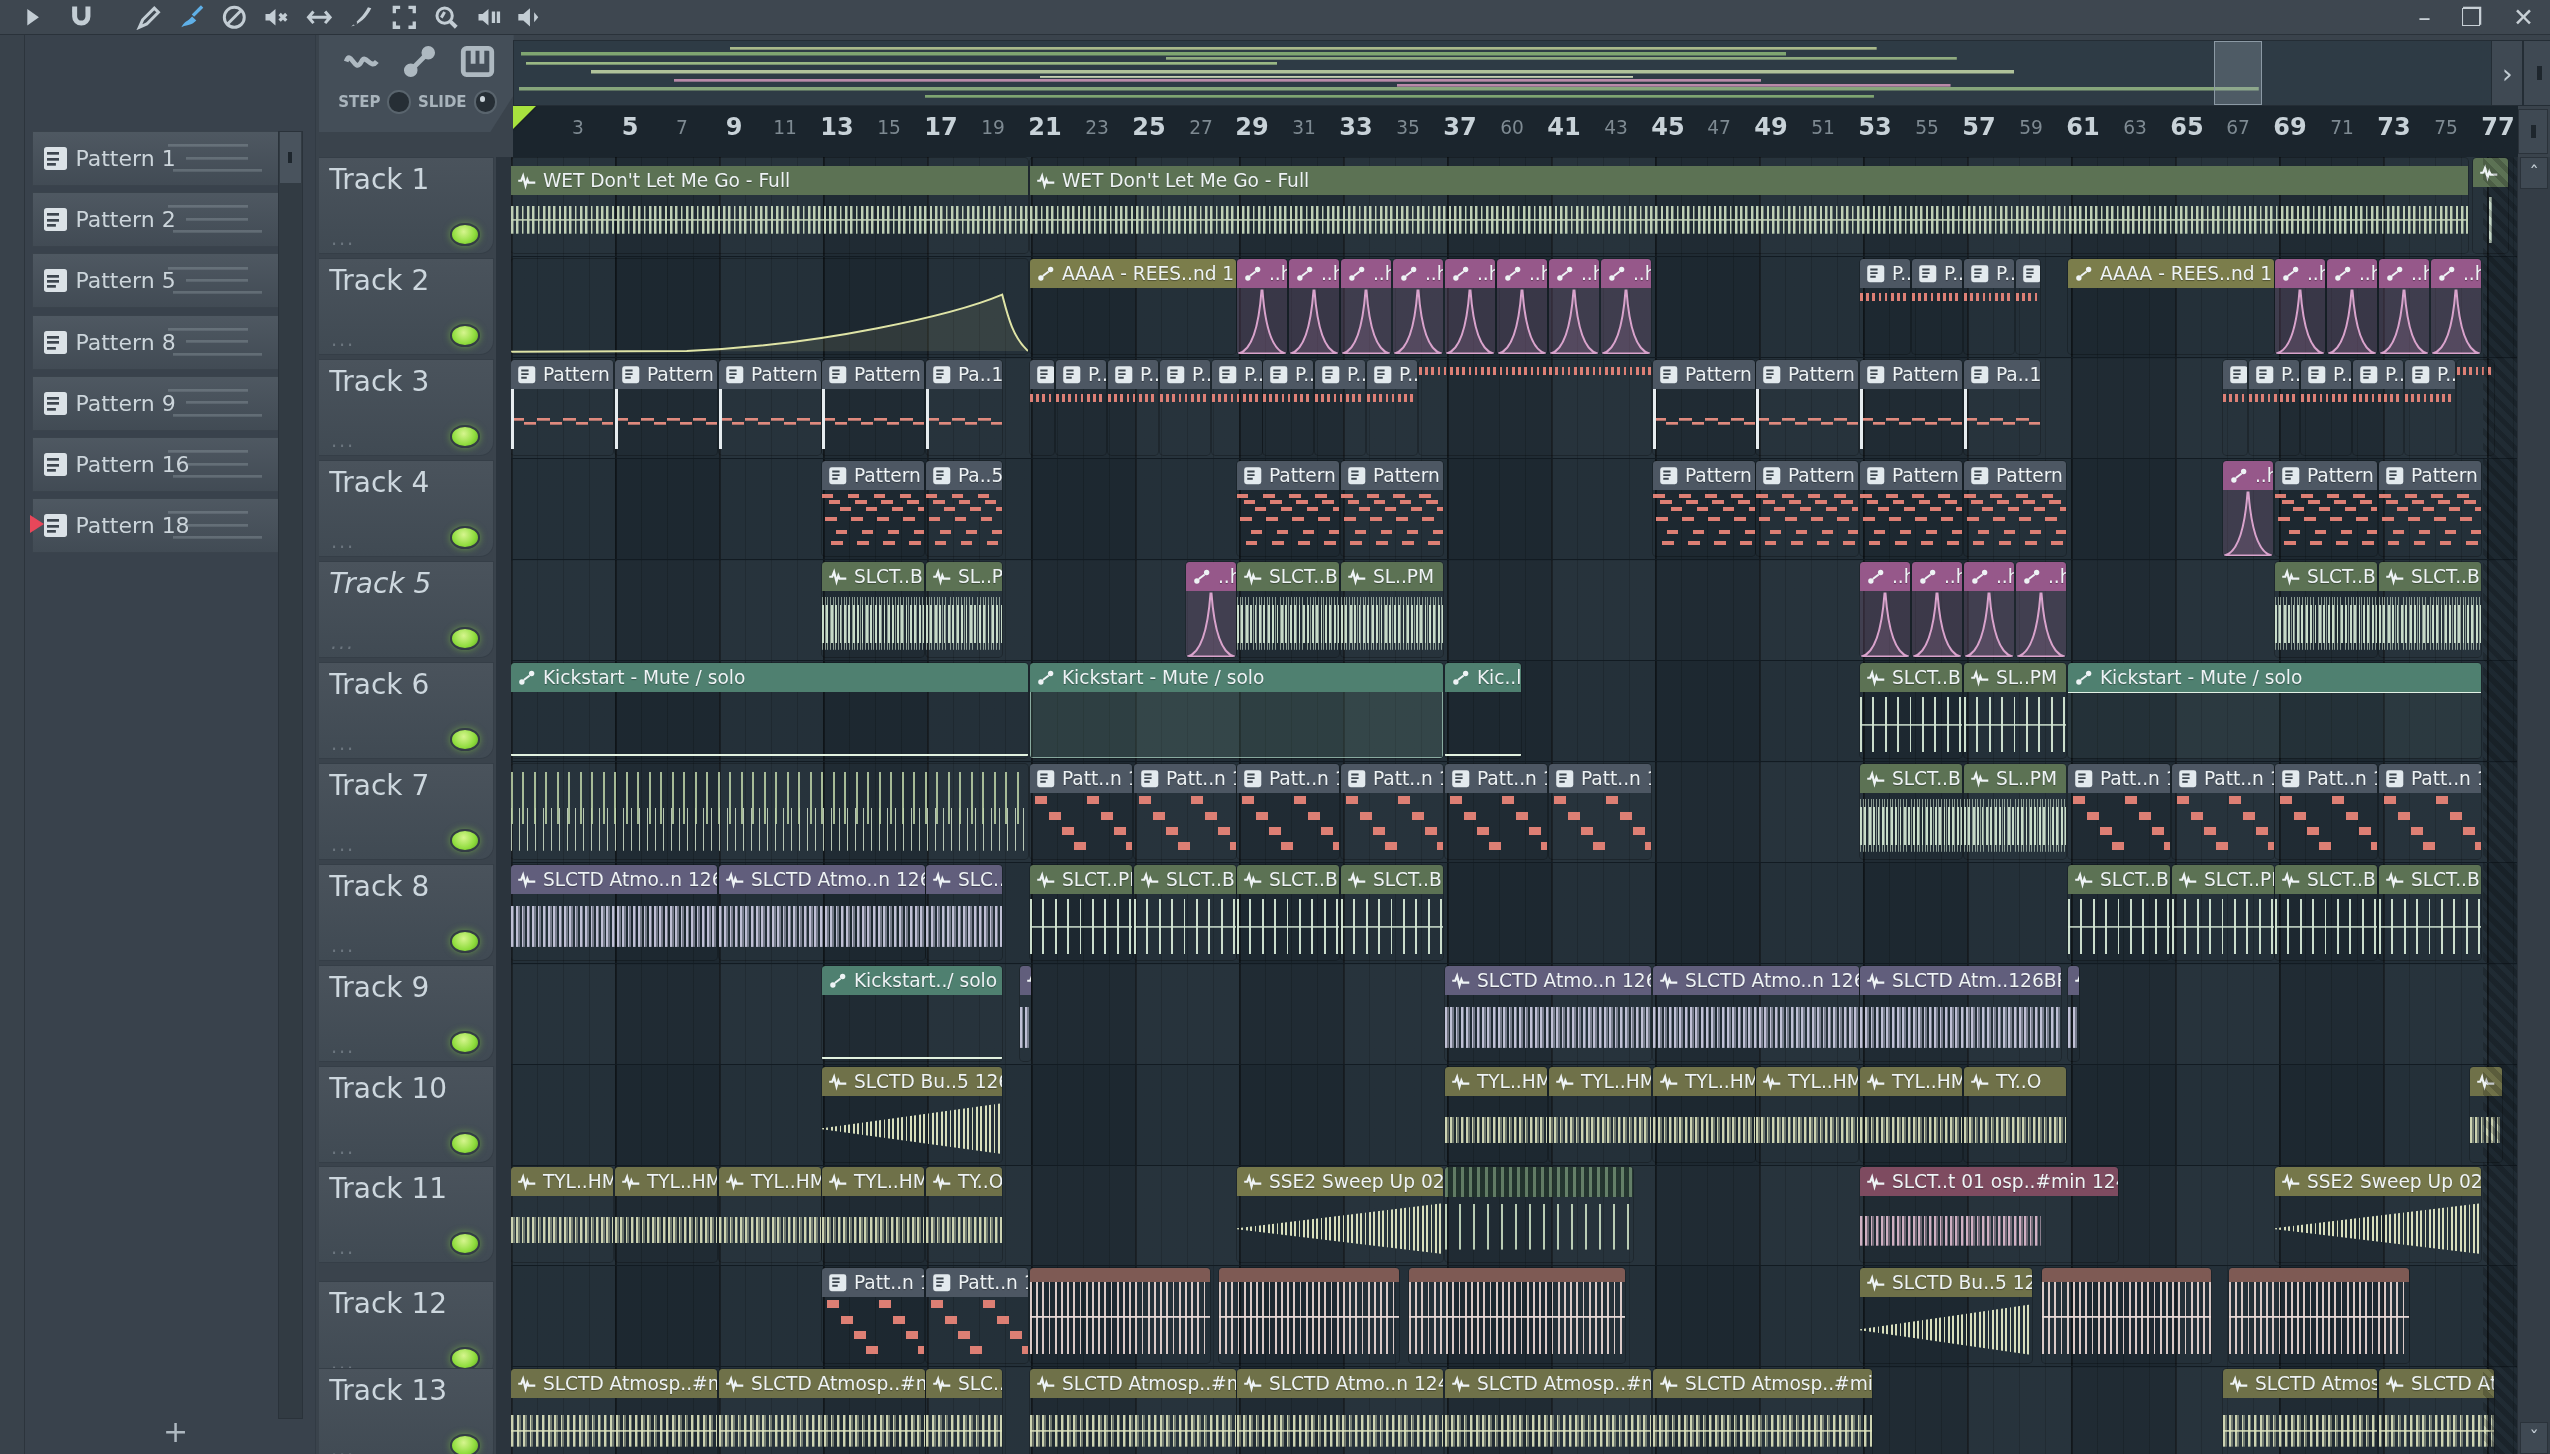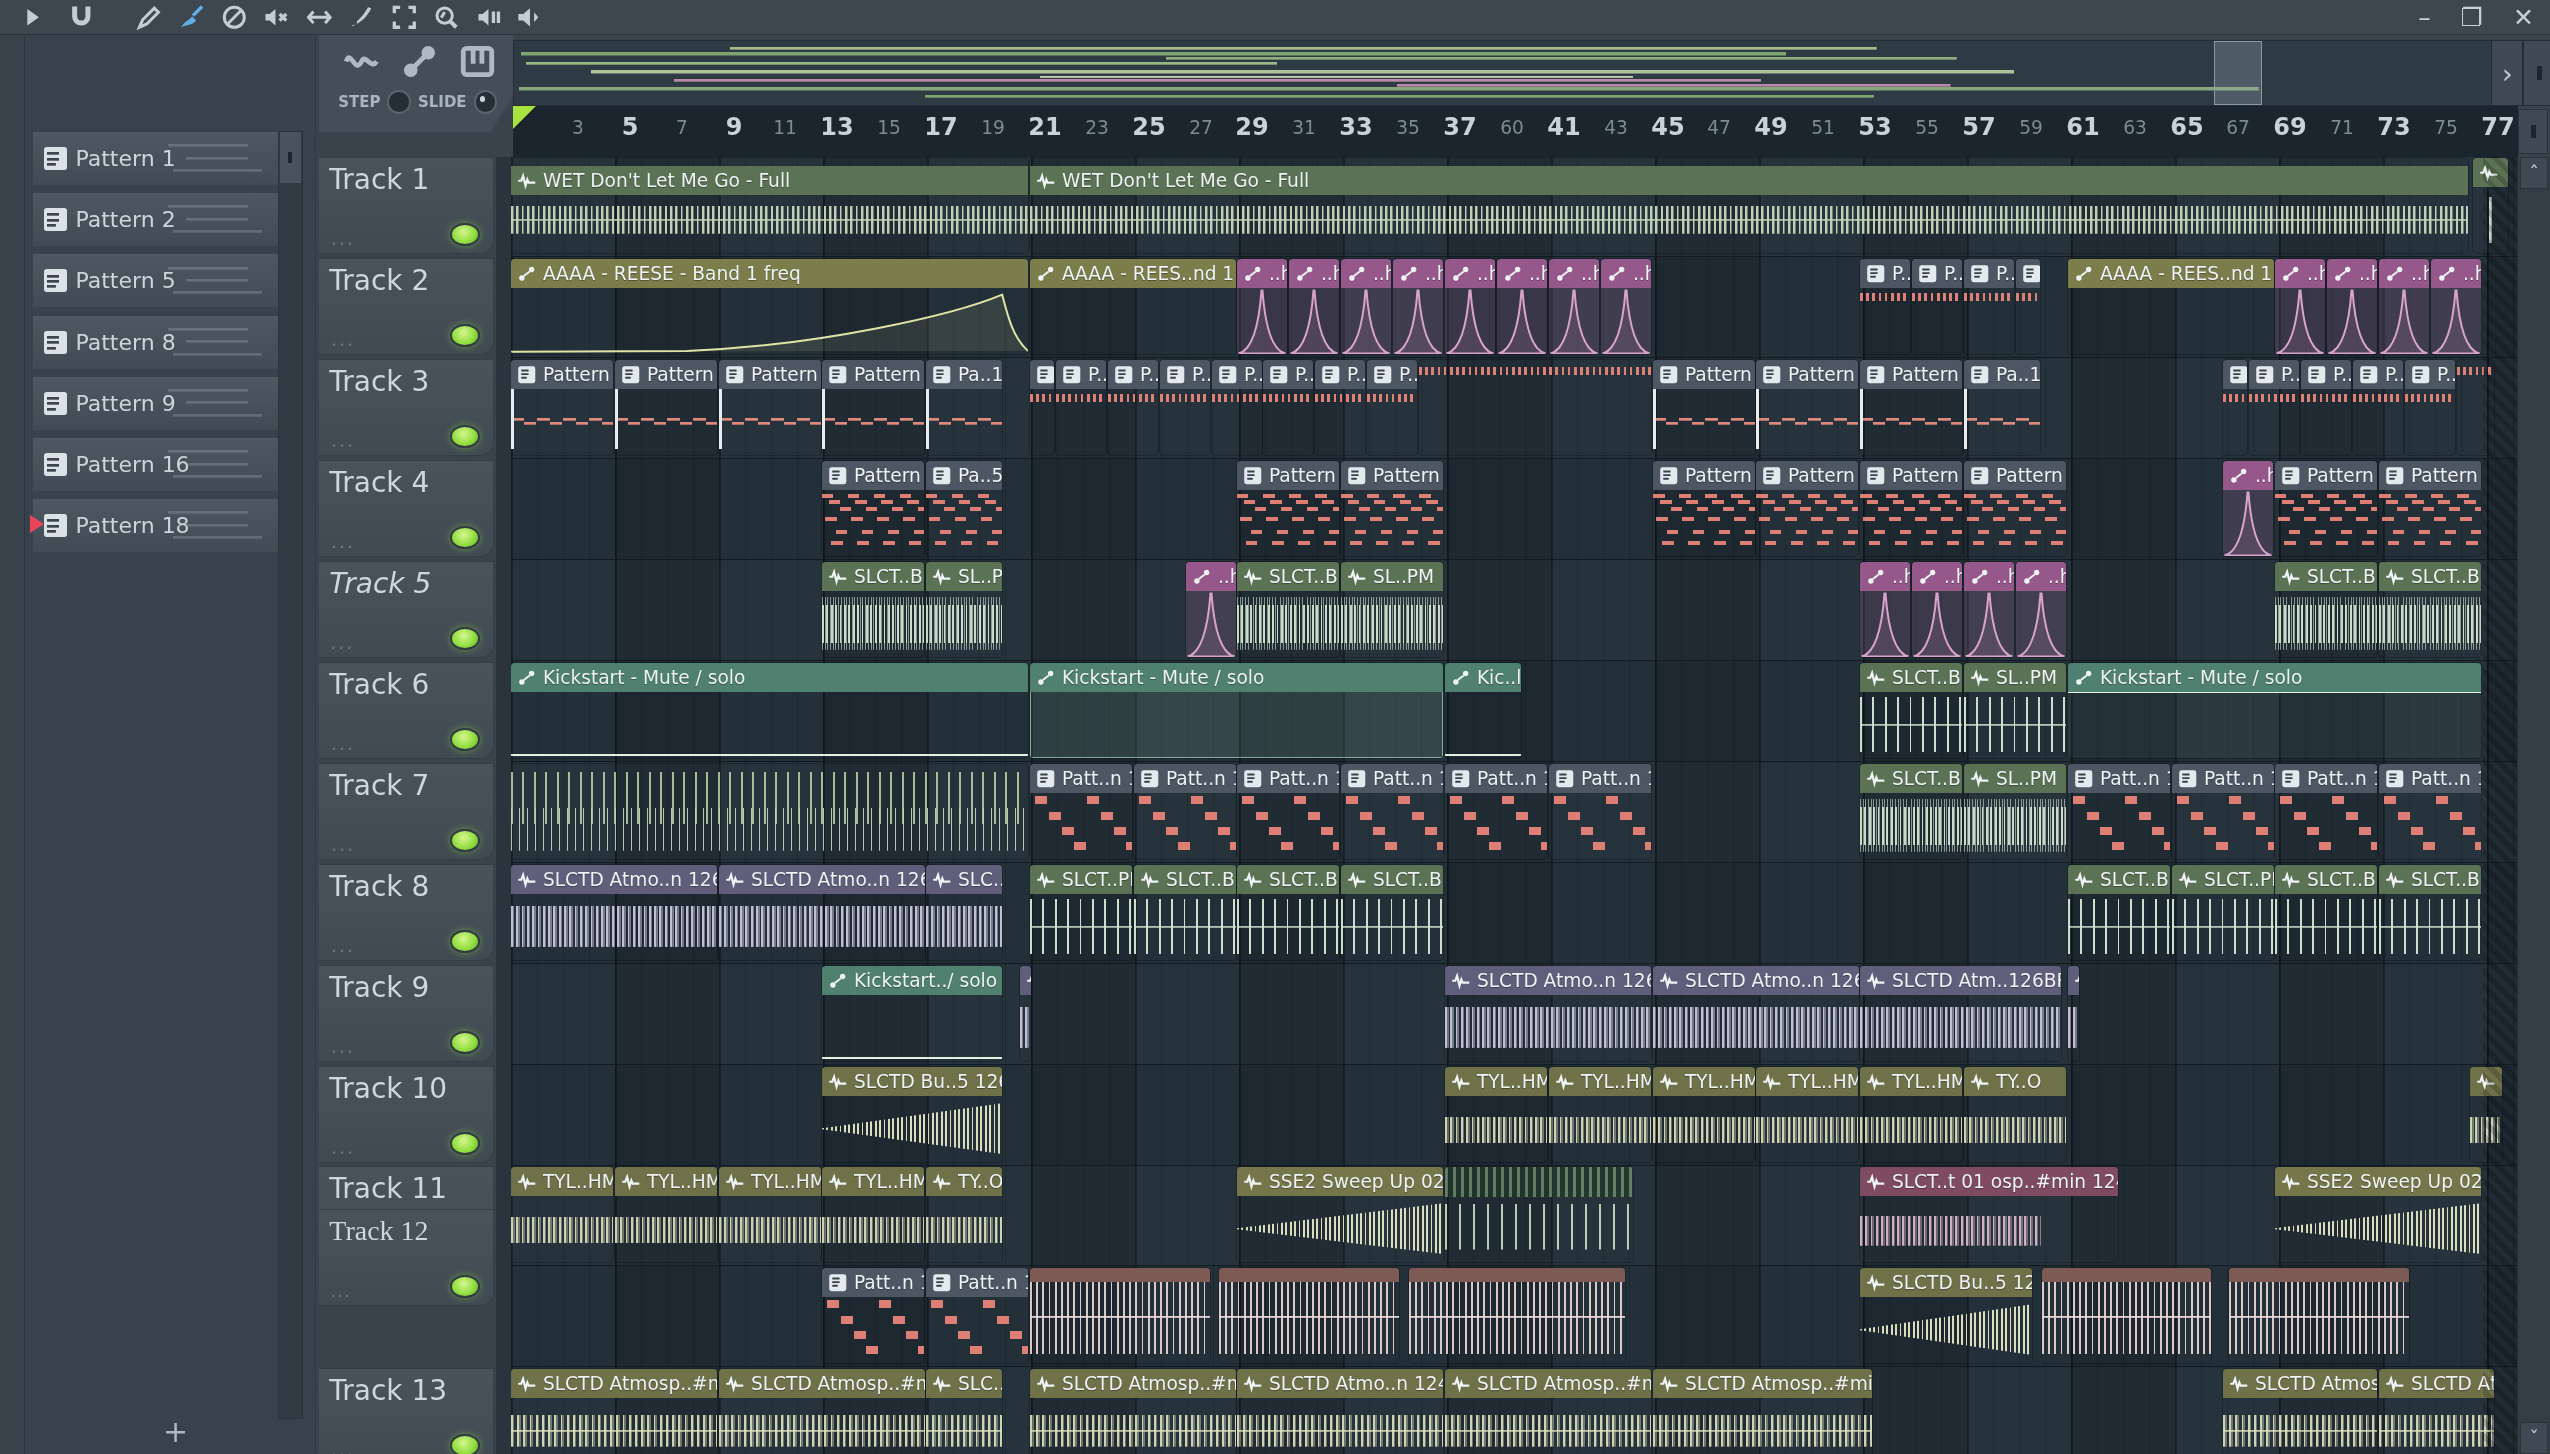--- a/index.html
+++ b/index.html
@@ -450,21 +450,21 @@
         <div class="thead" style="top: 909px;">
           <span class="tname">Track 10</span>
           <span class="tdots">...</span>
           <span class="led"></span>
         </div>
         <div class="thead" style="top: 1009px;">
           <span class="tname">Track 11</span>
           <span class="tdots">...</span>
           <span class="led"></span>
         </div>
-        <div class="thead" style="top: 1052px; font-family: Liberation Serif, serif;">
+        <div class="thead" style="top: 1124px;">
           <span class="tname">Track 12</span>
           <span class="tdots">...</span>
           <span class="led"></span>
         </div>
         <div class="thead" style="top: 1211px;">
           <span class="tname">Track 13</span>
           <span class="tdots">...</span>
           <span class="led"></span>
         </div>
       </div>
@@ -503,30 +503,20 @@
                     <path d="M1 8 h2.5 l1.5 -4 2 8 1.5 -5 1 2.5 h5.5" fill="none" stroke="#eef3f5" stroke-width="1.8"></path>
                   </svg>
                 </span>
                 <span class="cl"></span>
               </div>
               <div class="cb"></div>
             </div>
           </div>
           <div class="trow" style="top: 101px;">
             <div class="clip t-auto" style="left: 0px; width: 517px;">
-              <div class="ch">
-                <span class="ci">
-                  <svg viewBox="0 0 16 16">
-                    <circle cx="4" cy="11.5" r="2.2" fill="#eef3f5"></circle>
-                    <circle cx="12" cy="4.5" r="2.2" fill="#eef3f5"></circle>
-                    <path d="M5.6 9.9 L10.4 6.1" stroke="#eef3f5" stroke-width="1.6"></path>
-                  </svg>
-                </span>
-                <span class="cl">AAAA - REESE - Band 1 freq</span>
-              </div>
               <div class="cb">
                 <svg viewBox="0 0 100 100" preserveAspectRatio="none">
                   <path d="M0,97 L34,96 C60,88 86,40 95,10 C96,40 97,75 100,96" fill="rgba(225,230,160,0.10)" stroke="#dfe4a6" stroke-width="2" vector-effect="non-scaling-stroke"></path>
                 </svg>
               </div>
             </div>
             <div class="clip t-auto" style="left: 519px; width: 206px;">
               <div class="ch">
                 <span class="ci">
                   <svg viewBox="0 0 16 16">

